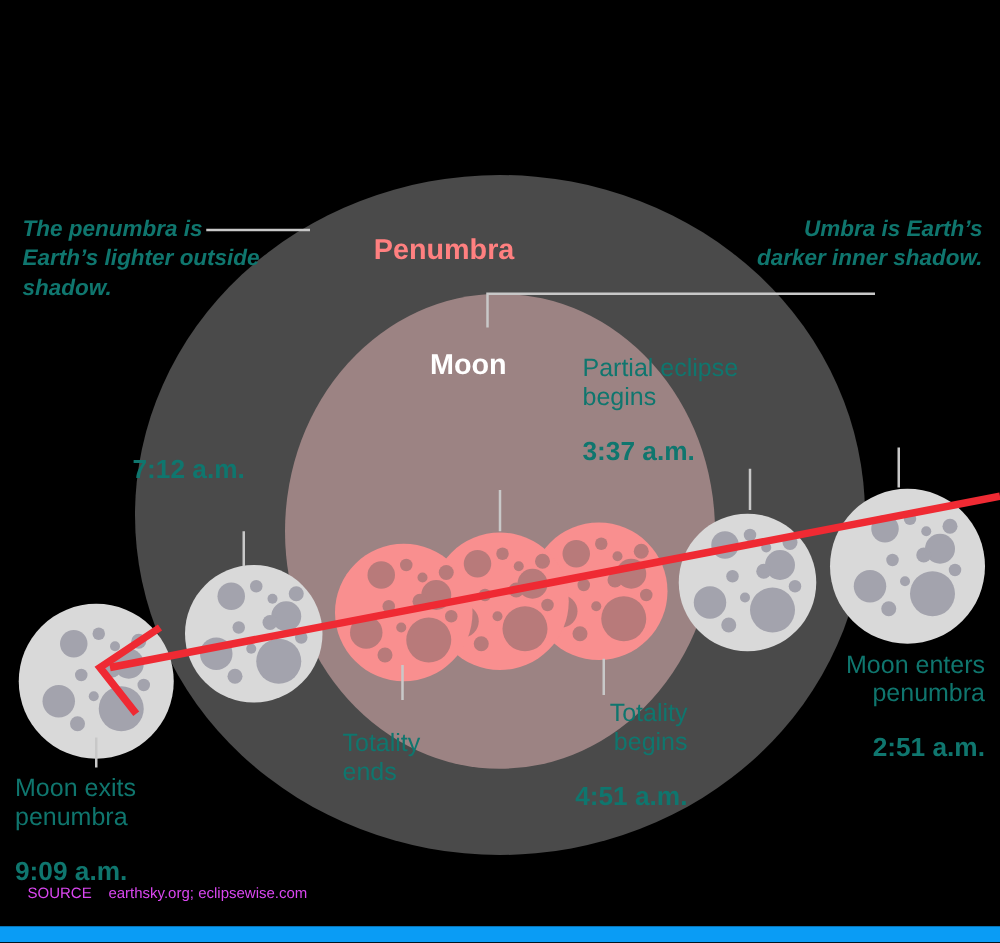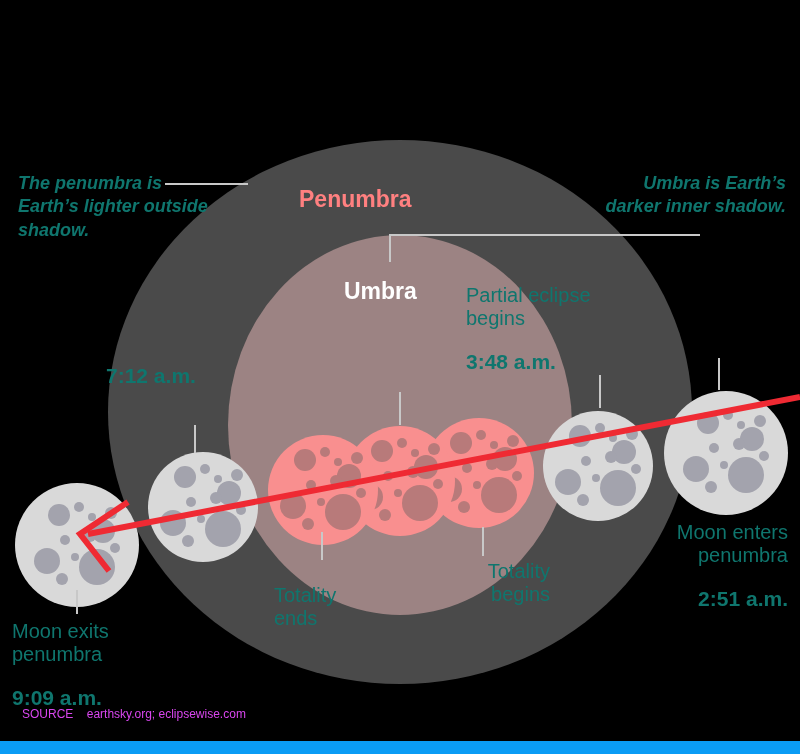--- a/index.html
+++ b/index.html
@@ -210,40 +210,41 @@
         <line x1="600" y1="375" x2="600" y2="408"></line>
         <line x1="483" y1="527" x2="483" y2="556"></line>
         <line x1="400" y1="392" x2="400" y2="425"></line>
         <line x1="322" y1="532" x2="322" y2="560"></line>
         <line x1="195" y1="425" x2="195" y2="453"></line>
         <line x1="77" y1="590" x2="77" y2="614"></line>
       </g>
     </svg>
 
     <div class="region-lbl" id="penumbra-label">Penumbra</div>
-    <div class="region-lbl" id="umbra-label">Umbra</div>
+    <div class="region-lbl" id="umbra-label">Moon</div>
 
     <div class="lbl italic" id="lbl-penumbra-note">The penumbra is Earth’s lighter outside shadow.</div>
     <div class="lbl italic" id="lbl-umbra-note">Umbra is Earth’s darker inner shadow.</div>
 
     <div class="lbl" id="lbl-moon-enters">
       <span class="ttl">Moon enters
 penumbra</span>
       <span class="tm">2:51 a.m.</span>
     </div>
 
     <div class="lbl" id="lbl-partial-begins">
       <span class="ttl">Partial eclipse
 begins</span>
-      <span class="tm">3:48 a.m.</span>
+      <span class="tm">3:37 a.m.</span>
     </div>
 
     <div class="lbl" id="lbl-totality-begins">
       <span class="ttl">Totality
 begins</span>
+      <span class="tm">4:51 a.m.</span>
     </div>
 
 
     <div class="lbl" id="lbl-totality-ends">
       <span class="ttl">Totality
 ends</span>
     </div>
 
     <div class="lbl" id="lbl-partial-ends">
       <span class="tm">7:12 a.m.</span>

